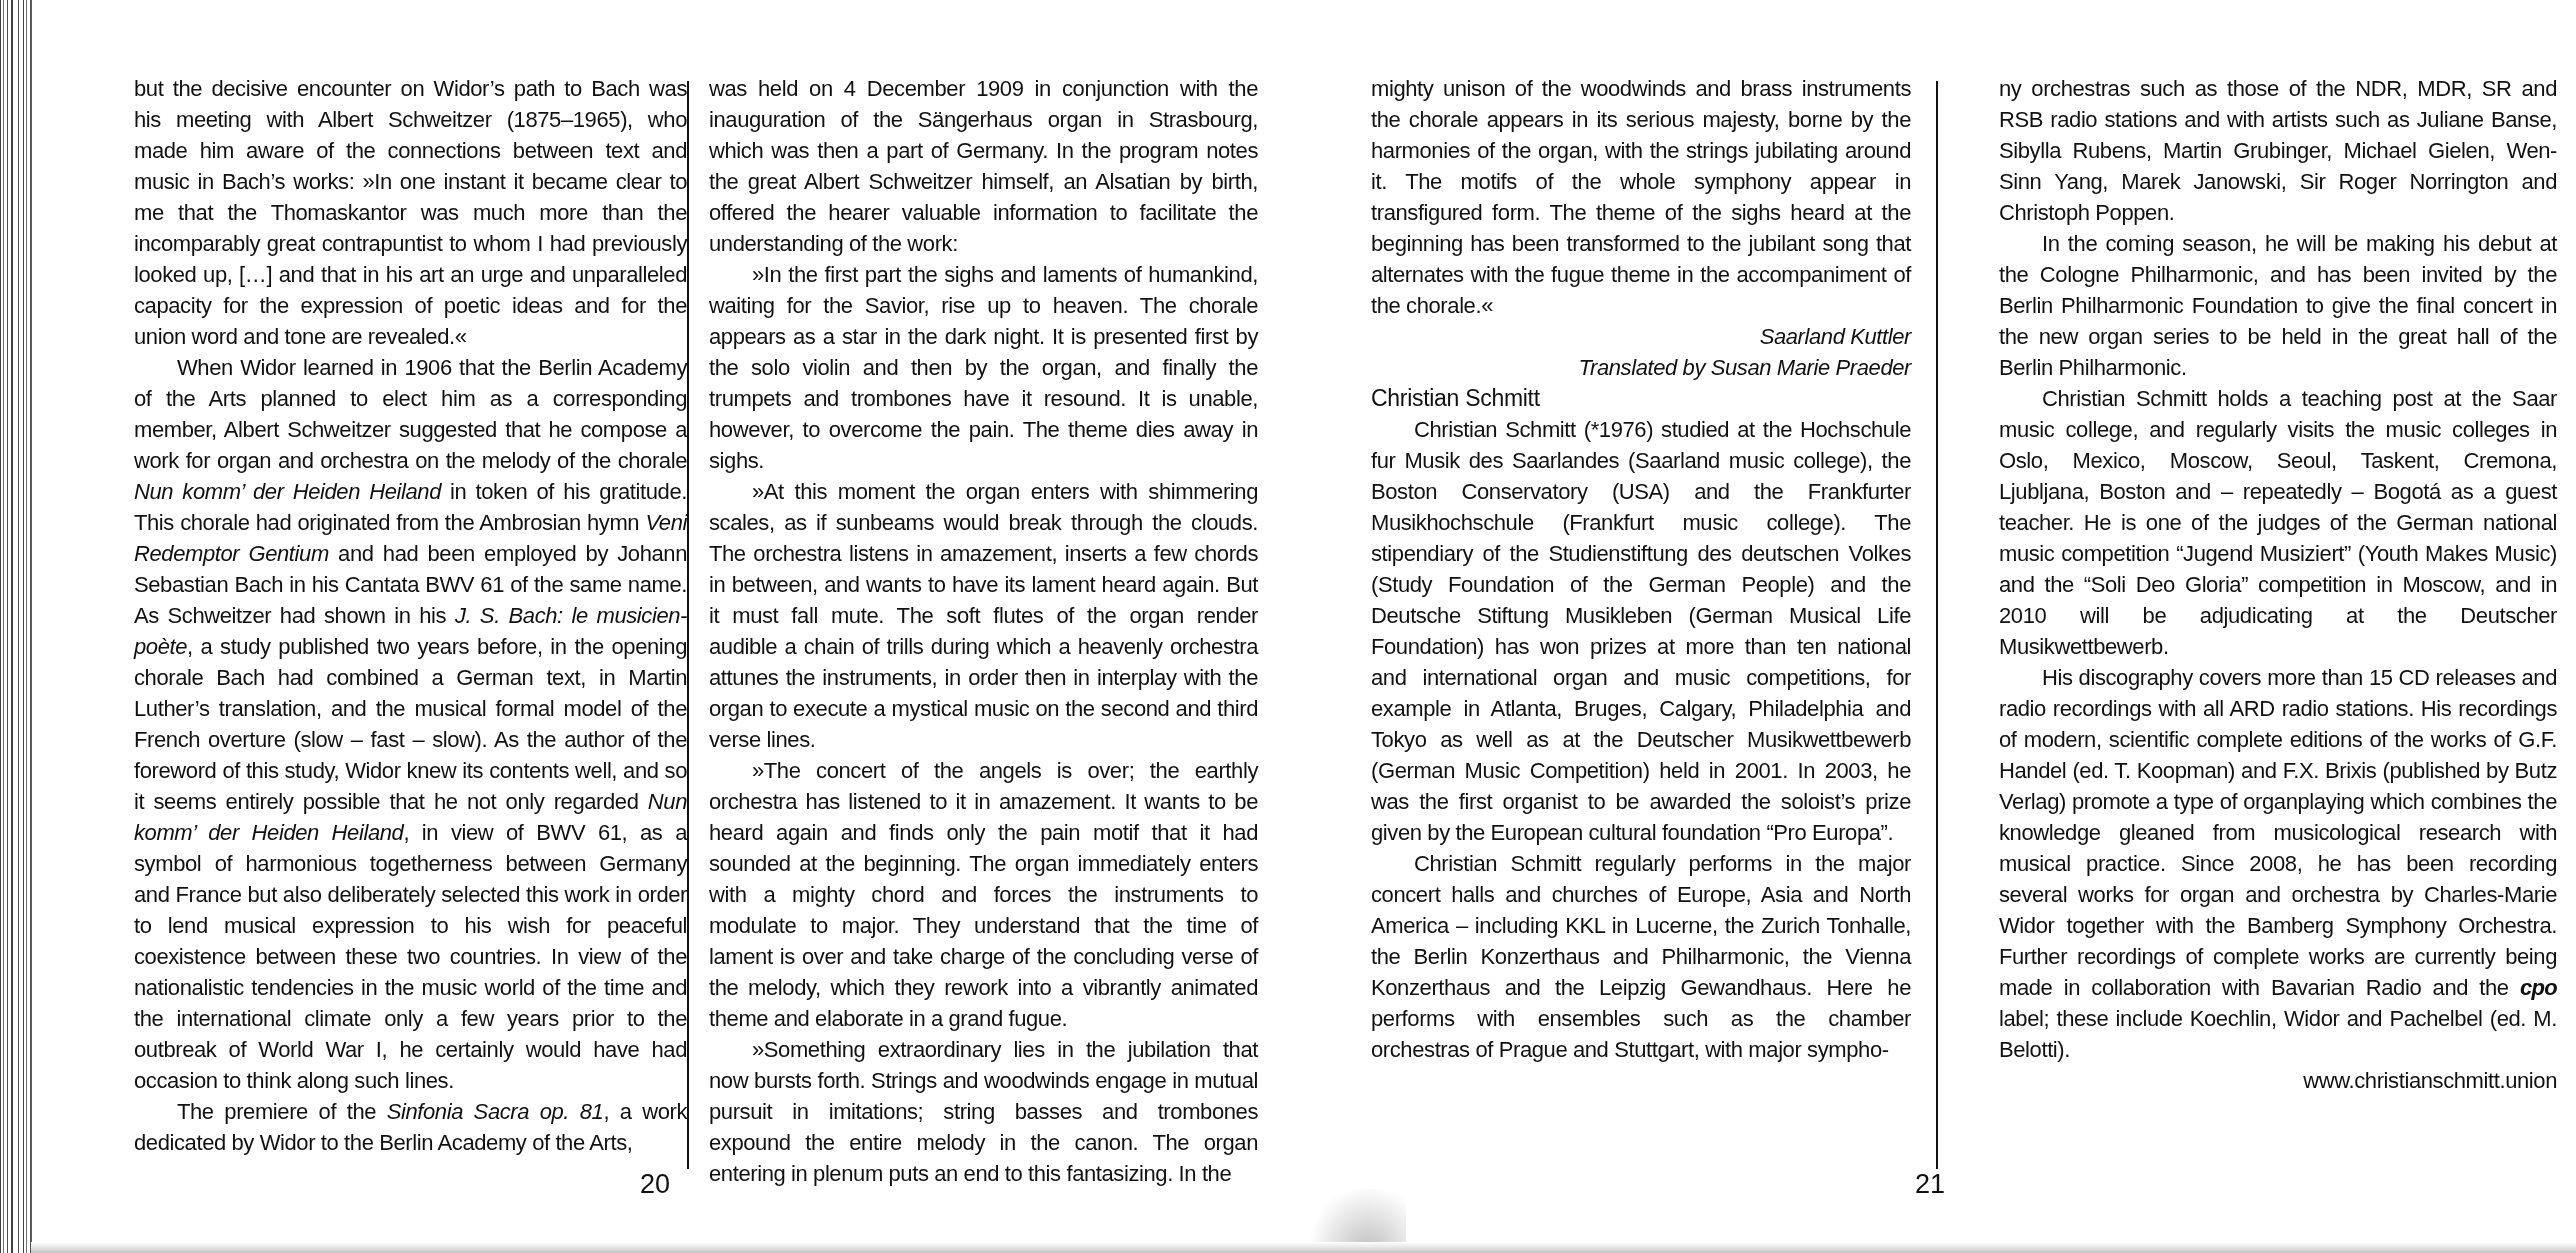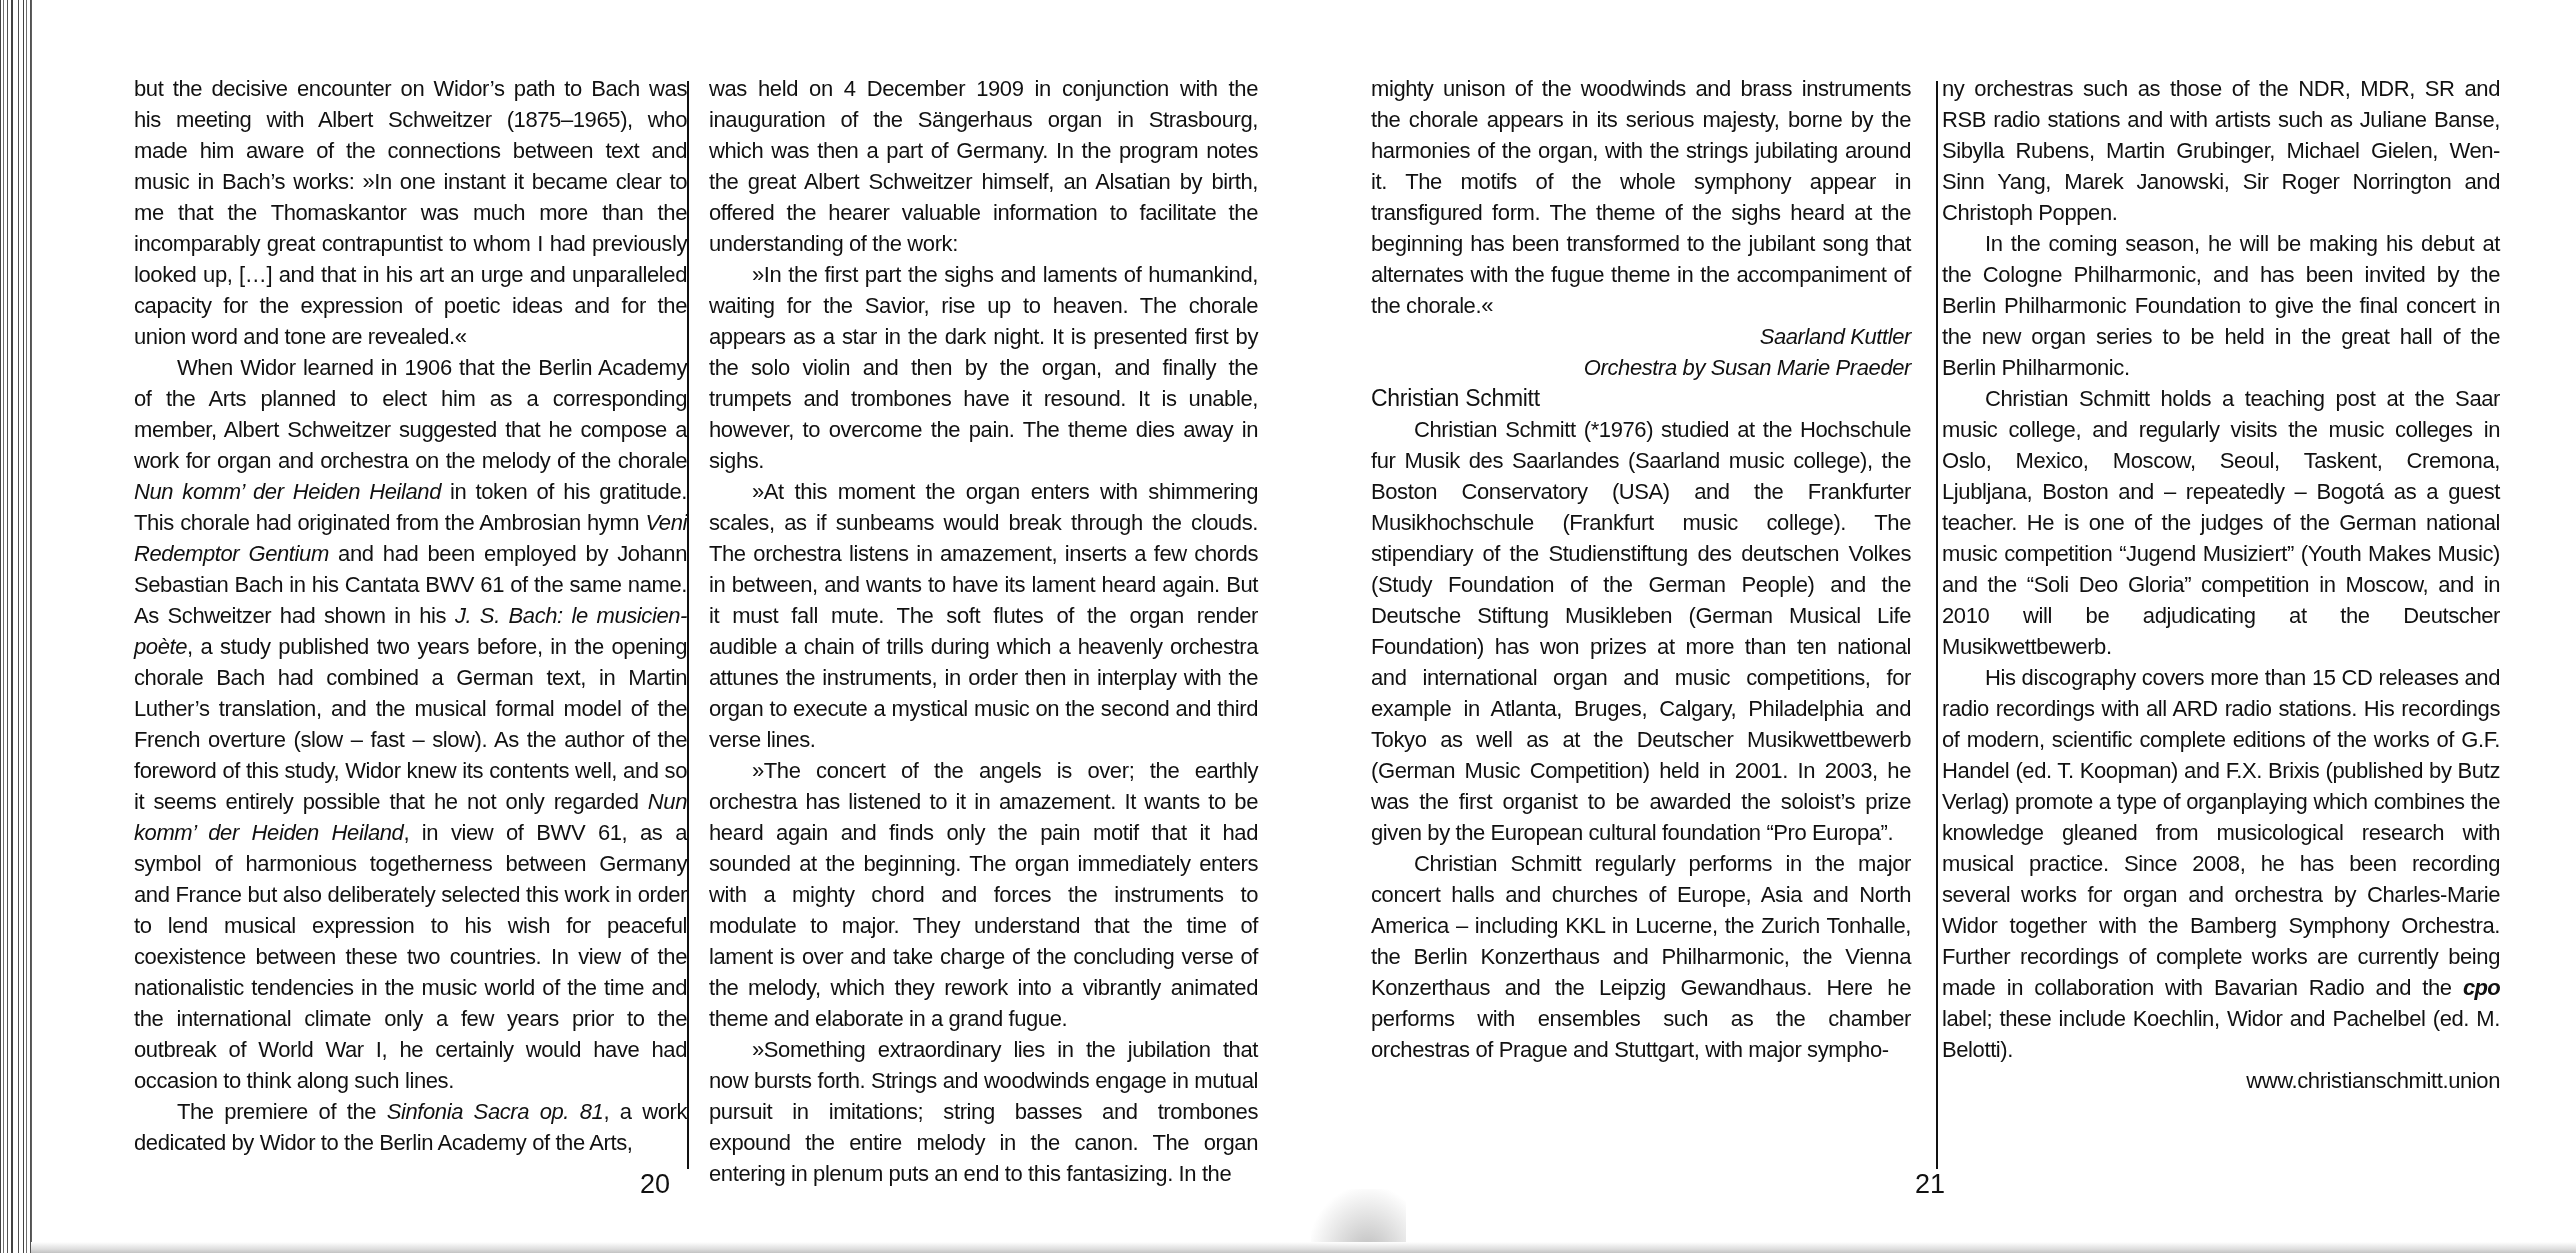--- a/index.html
+++ b/index.html
@@ -12,21 +12,21 @@
   .col { position:absolute; top:73px; width:553px;
     font-size:22px; line-height:31px; text-align:justify; letter-spacing:-0.4px;
     transform-origin:left top; }
   .col p { margin:0; }
   .col p.ind { text-indent:43px; }
   .col p.noind { text-indent:0; }
   .col em { font-style:italic; }
   #col1 { left:134px; }
   #col2 { left:709px; width:549px; }
   #col3 { left:1371px; width:540px; }
-  #col4 { left:1942px; width:558px; }
+  #col4 { left:1999px; width:558px; }
   .divider { position:absolute; width:2px; background:#111; }
   #div1 { left:687px; top:81px; height:1088px; }
   #div2 { left:1936px; top:81px; height:1088px; }
   .pagenum { position:absolute; top:1169px; font-size:27px; }
   #pn20 { left:640px; }
   #pn21 { left:1915px; }
   .sig { text-align:right; font-style:italic; }
   .sig1 { margin-top:31px; }
   .heading { font-weight:normal; font-size:23px; margin-top:62px; margin-bottom:31px; letter-spacing:-0.3px; }
   .url { text-align:right; }
@@ -55,21 +55,21 @@
   <p class="ind">»At this moment the organ enters with shimmering scales, as if sunbeams would break through the clouds. The orchestra listens in amazement, inserts a few chords in between, and wants to have its lament heard again. But it must fall mute. The soft flutes of the organ render audible a chain of trills during which a heavenly orchestra attunes the instruments, in order then in interplay with the organ to execute a mystical music on the second and third verse lines.</p>
   <p class="ind">»The concert of the angels is over; the earthly orchestra has listened to it in amazement. It wants to be heard again and finds only the pain motif that it had sounded at the beginning. The organ immediately enters with a mighty chord and forces the instruments to modulate to major. They understand that the time of lament is over and take charge of the concluding verse of the melody, which they rework into a vibrantly animated theme and elaborate in a grand fugue.</p>
   <p class="ind">»Something extraordinary lies in the jubilation that now bursts forth. Strings and woodwinds engage in mutual pursuit in imitations; string basses and trombones expound the entire melody in the canon. The organ entering in plenum puts an end to this fantasizing. In the</p>
 </div>
 
 <div id="pn20" class="pagenum">20</div>
 
 <div id="col3" class="col">
   <p class="noind">mighty unison of the woodwinds and brass instruments the chorale appears in its serious majesty, borne by the harmonies of the organ, with the strings jubilating around it. The motifs of the whole symphony appear in transfigured form. The theme of the sighs heard at the beginning has been transformed to the jubilant song that alternates with the fugue theme in the accompaniment of the chorale.«</p>
   <p class="sig sig1">Saarland Kuttler</p>
-  <p class="sig">Orchestra by Susan Marie Praeder</p>
+  <p class="sig">Translated by Susan Marie Praeder</p>
   <p class="heading">Christian Schmitt</p>
   <p class="ind">Christian Schmitt (*1976) studied at the Hochschule fur Musik des Saarlandes (Saarland music college), the Boston Conservatory (USA) and the Frankfurter Musikhochschule (Frankfurt music college). The stipendiary of the Studienstiftung des deutschen Volkes (Study Foundation of the German People) and the Deutsche Stiftung Musikleben (German Musical Life Foundation) has won prizes at more than ten national and international organ and music competitions, for example in Atlanta, Bruges, Calgary, Philadelphia and Tokyo as well as at the Deutscher Musikwettbewerb (German Music Competition) held in 2001. In 2003, he was the first organist to be awarded the soloist’s prize given by the European cultural foundation “Pro Europa”.</p>
   <p class="ind">Christian Schmitt regularly performs in the major concert halls and churches of Europe, Asia and North America – including KKL in Lucerne, the Zurich Tonhalle, the Berlin Konzerthaus and Philharmonic, the Vienna Konzerthaus and the Leipzig Gewandhaus. Here he performs with ensembles such as the chamber orchestras of Prague and Stuttgart, with major sympho-</p>
 </div>
 
 <div id="div2" class="divider"></div>
 
 <div id="col4" class="col">
   <p class="noind">ny orchestras such as those of the NDR, MDR, SR and RSB radio stations and with artists such as Juliane Banse, Sibylla Rubens, Martin Grubinger, Michael Gielen, Wen-Sinn Yang, Marek Janowski, Sir Roger Norrington and Christoph Poppen.</p>
   <p class="ind">In the coming season, he will be making his debut at the Cologne Philharmonic, and has been invited by the Berlin Philharmonic Foundation to give the final concert in the new organ series to be held in the great hall of the Berlin Philharmonic.</p>

